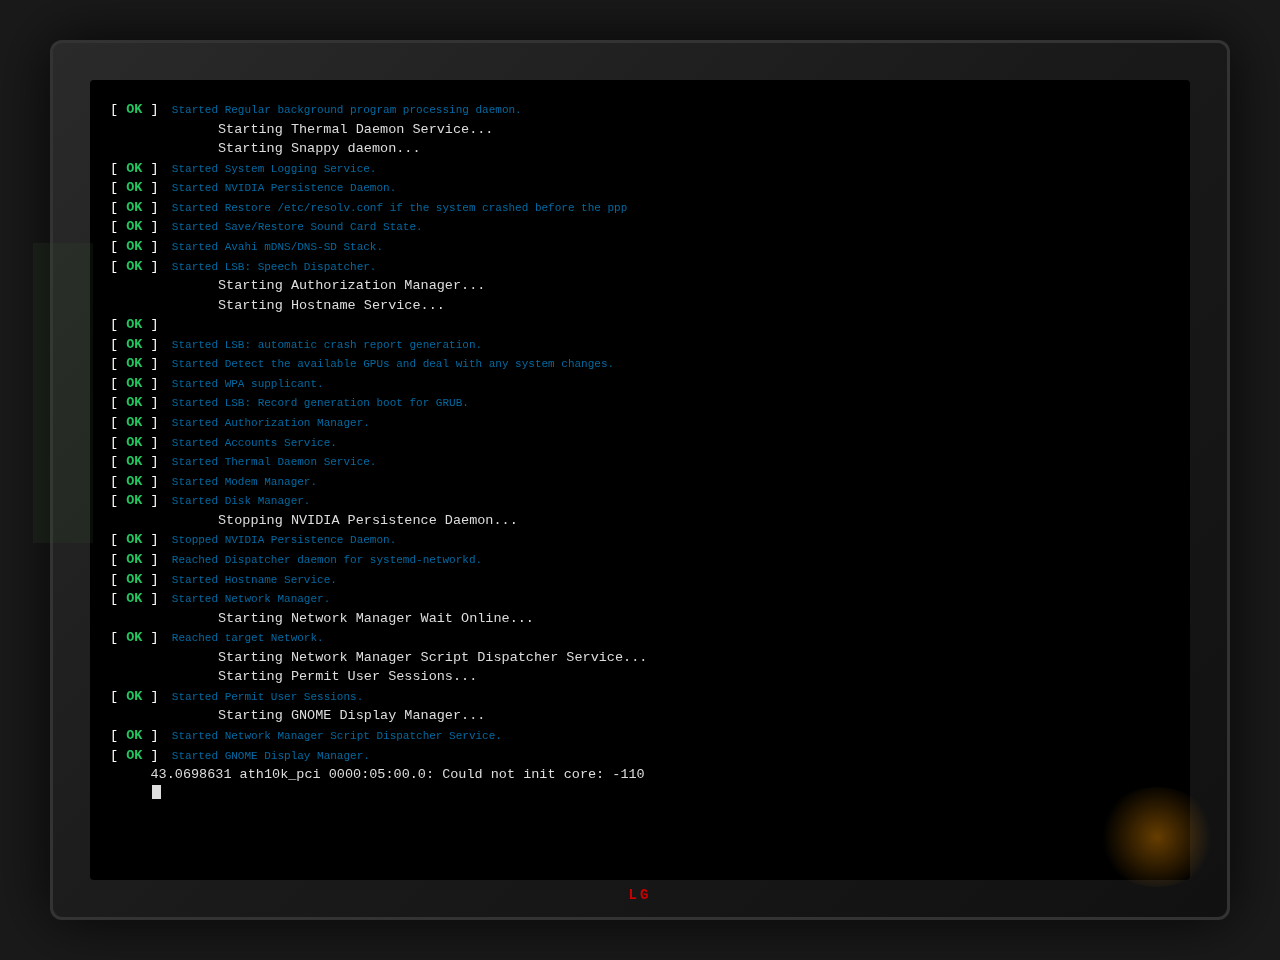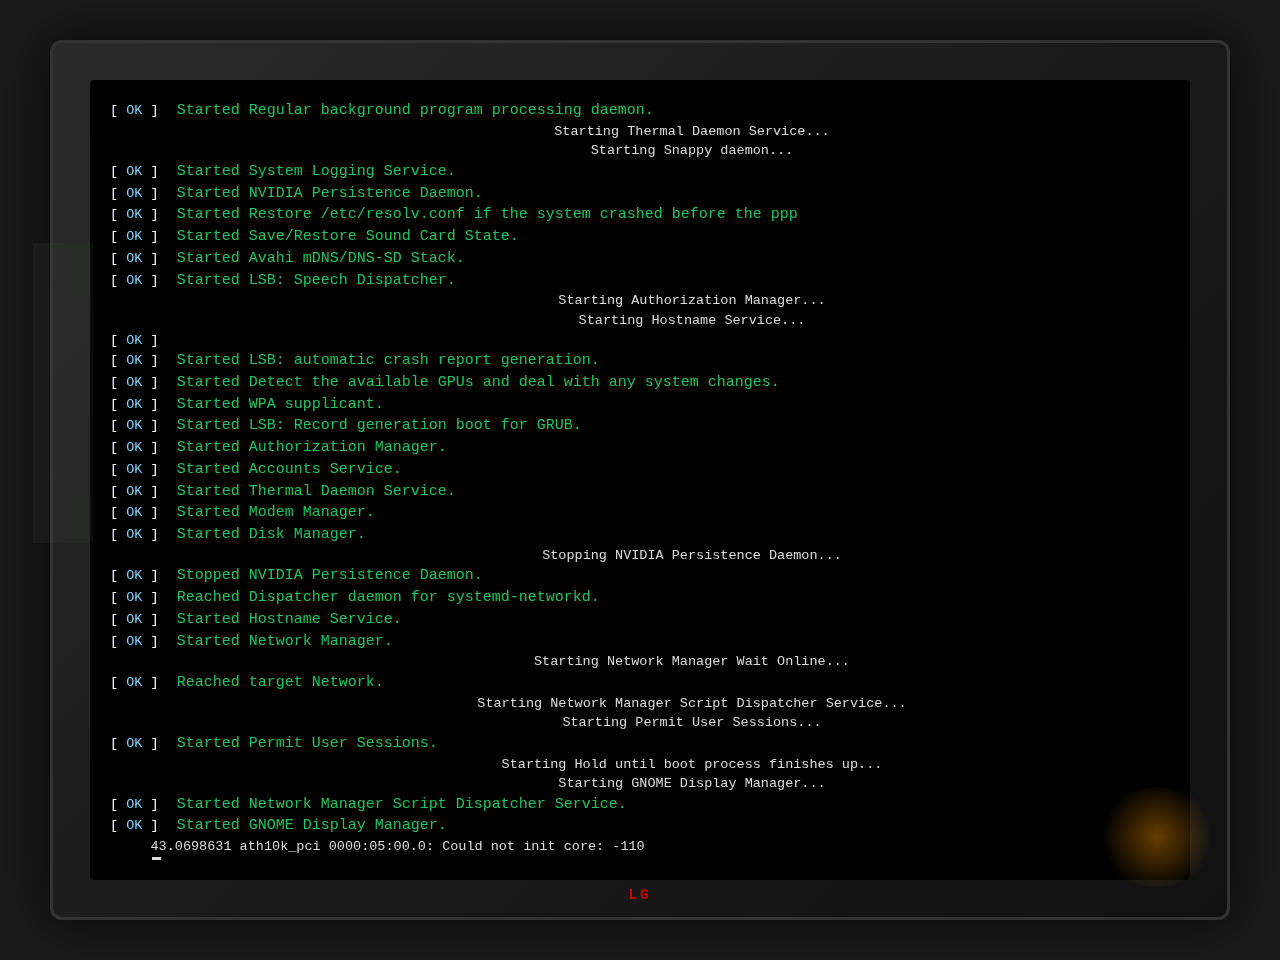--- a/index.html
+++ b/index.html
@@ -51,41 +51,40 @@
       white-space: pre;
       font-size: 13.5px;
     }
 
     .ok-bracket {
       color: #ffffff;
       font-size: 13.5px;
     }
 
     .ok-text {
-      color: #7dd3fc;
-      font-weight: normal;
+      color: #22c55e;
+      font-weight: bold;
       font-size: 13.5px;
     }
 
     .msg-green {
-      color: #22c55e;
-      font-size: 15px;
+      color: #0369a1;
+      font-size: 11px;
     }
 
     .msg-white {
       color: #dddddd;
       font-size: 13.5px;
     }
 
     .indent {
       display: block;
       padding-left: 108px;
       white-space: pre;
       line-height: 1.45;
-      text-align: center;
     }
 
     .lg-logo {
       position: absolute;
       bottom: 14px;
       left: 50%;
       transform: translateX(-50%);
       color: #cc0000;
       font-family: Liberation Mono, monospace;
       font-size: 14px;
@@ -153,21 +152,20 @@
         <span class="indent msg-white">Stopping NVIDIA Persistence Daemon...</span>
         <div class="line"><span class="ok-bracket">[</span><span class="ok-text"> OK </span><span class="ok-bracket">]</span><span class="msg-green">  Stopped NVIDIA Persistence Daemon.</span></div>
         <div class="line"><span class="ok-bracket">[</span><span class="ok-text"> OK </span><span class="ok-bracket">]</span><span class="msg-green">  Reached Dispatcher daemon for systemd-networkd.</span></div>
         <div class="line"><span class="ok-bracket">[</span><span class="ok-text"> OK </span><span class="ok-bracket">]</span><span class="msg-green">  Started Hostname Service.</span></div>
         <div class="line"><span class="ok-bracket">[</span><span class="ok-text"> OK </span><span class="ok-bracket">]</span><span class="msg-green">  Started Network Manager.</span></div>
         <span class="indent msg-white">Starting Network Manager Wait Online...</span>
         <div class="line"><span class="ok-bracket">[</span><span class="ok-text"> OK </span><span class="ok-bracket">]</span><span class="msg-green">  Reached target Network.</span></div>
         <span class="indent msg-white">Starting Network Manager Script Dispatcher Service...</span>
         <span class="indent msg-white">Starting Permit User Sessions...</span>
         <div class="line"><span class="ok-bracket">[</span><span class="ok-text"> OK </span><span class="ok-bracket">]</span><span class="msg-green">  Started Permit User Sessions.</span></div>
-        <span class="indent msg-white">Starting Hold until boot process finishes up...</span>
         <span class="indent msg-white">Starting GNOME Display Manager...</span>
         <div class="line"><span class="ok-bracket">[</span><span class="ok-text"> OK </span><span class="ok-bracket">]</span><span class="msg-green">  Started Network Manager Script Dispatcher Service.</span></div>
         <div class="line"><span class="ok-bracket">[</span><span class="ok-text"> OK </span><span class="ok-bracket">]</span><span class="msg-green">  Started GNOME Display Manager.</span></div>
         <div class="line"><span class="msg-white">     43.0698631 ath10k_pci 0000:05:00.0: Could not init core: -110</span></div>
         <div class="line"><span class="msg-white">     </span><span class="cursor"></span></div>
       </div>
   </div>
   <div class="lg-logo">LG</div>
   <div class="decorative-right"></div>
   <div class="decorative-left"></div>

